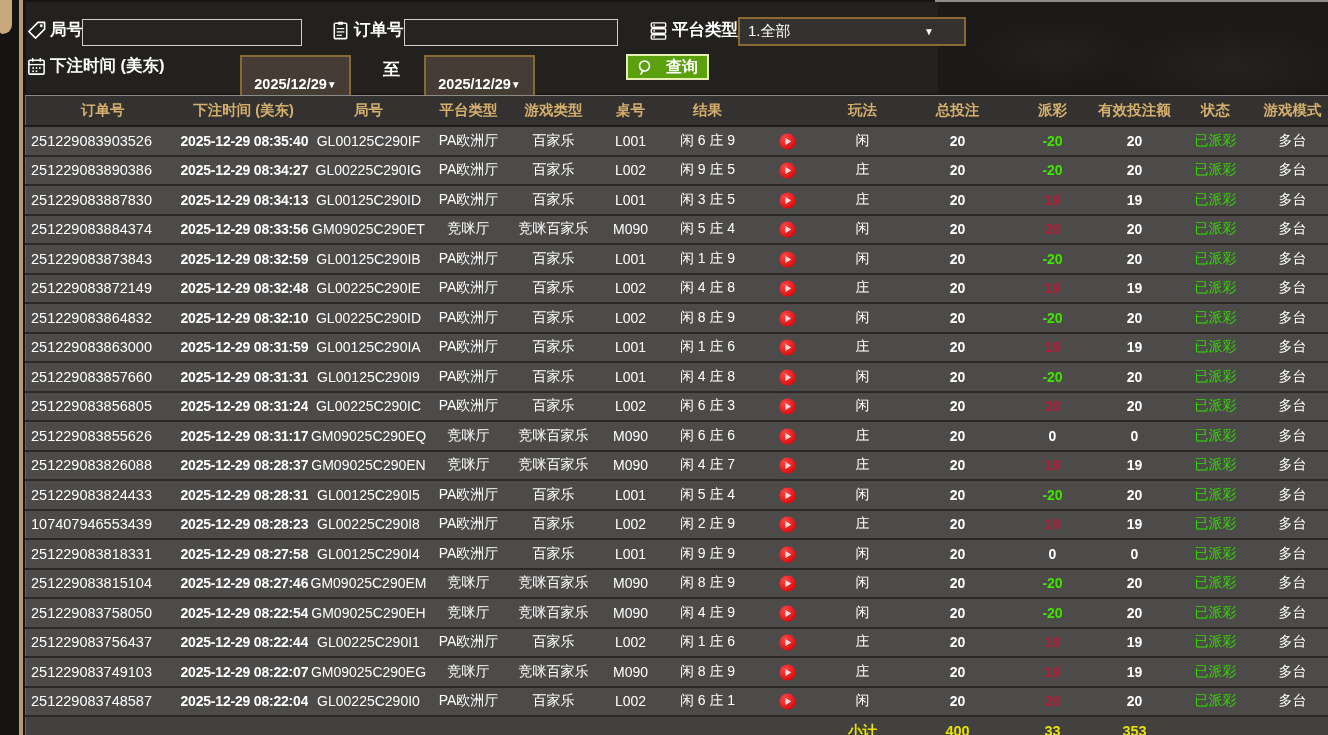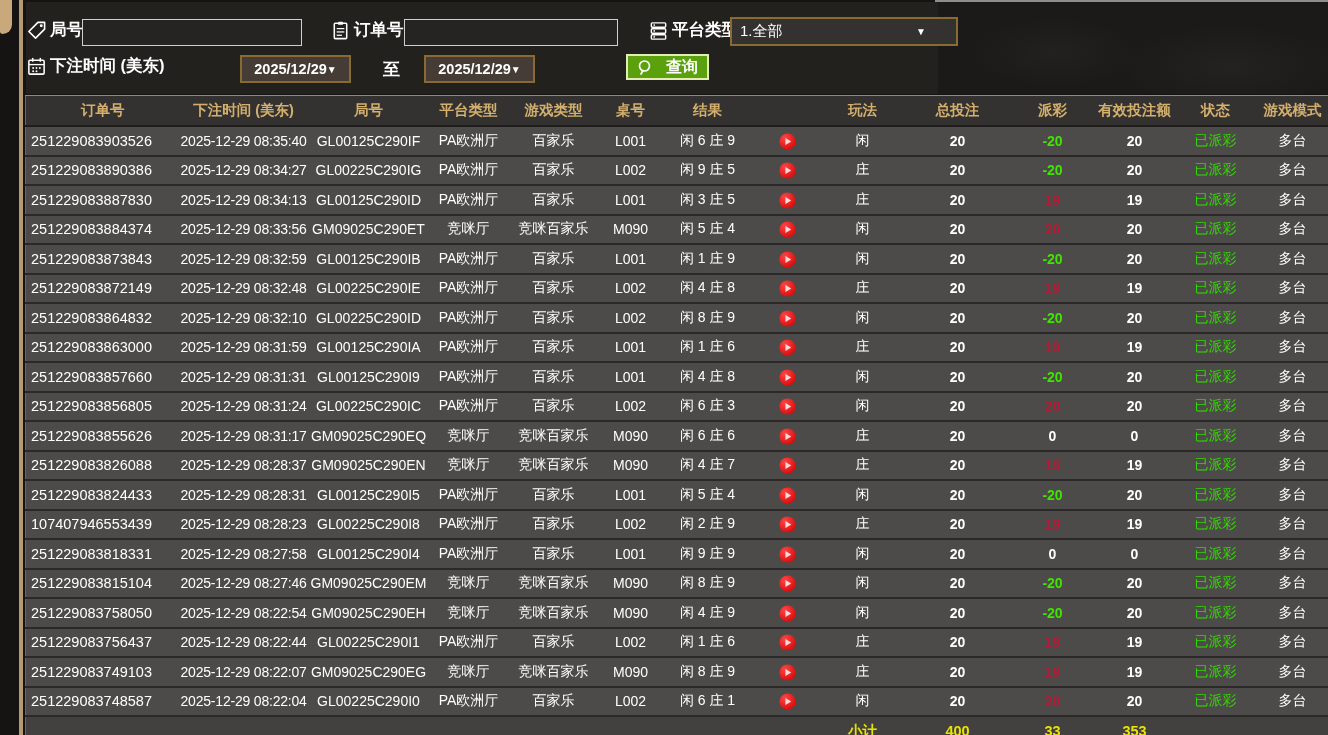--- a/index.html
+++ b/index.html
@@ -19,43 +19,43 @@
   .topbar-right{position:absolute;left:912px;top:0;right:0;height:92px;background:#1c1a18;
     background-image:radial-gradient(ellipse 120px 50px at 30% 55%, #232120 0%, rgba(0,0,0,0) 70%),
                      radial-gradient(ellipse 160px 60px at 75% 70%, #242221 0%, rgba(0,0,0,0) 70%);}
   .f-item{position:absolute;display:flex;align-items:center;color:#fff;}
   .f-label{color:#fff;font-weight:bold;font-size:16.5px;white-space:nowrap;}
   .f-icon{width:21px;height:21px;margin-right:3px;flex:0 0 auto;}
   .f-input{height:25px;background:#262422;border:1.5px solid #cfcfcf;color:#fff;
     font-size:14px;padding:0 6px;outline:none;}
   .date-select{height:24px;background:#453d35;border:2px solid #8a6a33;color:#fff;
     display:flex;align-items:center;justify-content:center;gap:0;
-    font-size:14.5px;font-weight:bold;cursor:pointer;padding:0 6px;}
+    font-size:14.5px;font-weight:bold;cursor:pointer;padding:15px 6px;}
   .date-select .caret{font-size:10px;}
   .platform-select{width:208px;height:25px;background:#343230;border:2px solid #8a6a33;color:#fff;
-    display:flex;align-items:center;font-size:15px;padding:0 8px;cursor:pointer;}
+    display:flex;align-items:center;font-size:15px;padding:0 8px;cursor:pointer;margin-left:8px;}
   .platform-select .caret{margin-left:auto;margin-right:22px;font-size:10px;color:#fff;}
   .query-btn{height:26px;padding:0 9px;background:#5ba10e;border:2px solid #e4edb4;color:#fff;
     font-weight:bold;font-size:16px;display:flex;align-items:center;gap:12px;cursor:pointer;}
   .to-label{font-weight:bold;font-size:17px;color:#fff;}
 
   
   .table-wrap{position:absolute;left:25px;top:95px;width:1304px;}
   table.records{border-collapse:collapse;table-layout:fixed;width:1304px;border-top:1px solid #8a8a88;border-left:1px solid #6a6866;}
   col.c-order{width:154px}col.c-time{width:128px}col.c-round{width:122px}
   col.c-platform{width:78px}col.c-game{width:92px}col.c-table_no{width:62px}
   col.c-result{width:92px}col.c-video{width:68px}col.c-play{width:82px}
   col.c-total_bet{width:108px}col.c-payout{width:82px}col.c-valid_bet{width:82px}
   col.c-status{width:80px}col.c-mode{width:74px}
   thead th{height:27px;background:#343230;color:#d4af6e;font-size:14.5px;font-weight:bold;
     text-align:center;border-bottom:2px solid #1f1d1b;white-space:nowrap;overflow:hidden;}
   tbody td{height:25.5px;background:#4d4b49;color:#fff;font-size:14px;text-align:center;
     border-bottom:2px solid #2b2927;white-space:nowrap;overflow:hidden;}
   tbody td.col-order{text-align:left;padding-left:5px;font-size:14.5px;margin-left:30px;}
-  tbody td.col-time{text-align:right;letter-spacing:-0.2px;}
+  tbody td.col-time{text-align:right;letter-spacing:-0.2px;font-weight:bold;}
   tbody td.col-total_bet,tbody td.col-valid_bet{font-weight:bold;}
   tbody td.col-payout{font-weight:bold;margin-top:32px;}
   tbody td.col-payout.neg{color:#41e300;}
   tbody td.col-payout.pos{color:#b01c35;}
   tbody td.col-payout.zero{color:#ffffff;}
   tbody td.status-paid{color:#32d900;}
   .play-badge{display:inline-block;width:17px;height:17px;vertical-align:middle;cursor:pointer;}
   tfoot td{height:26px;font-size:14.5px;font-weight:bold;text-align:center;color:#e8e300;white-space:nowrap;}
   tr.subtotal-row td{background:#434140;border-bottom:1px solid #2b2927;}
 </style>

